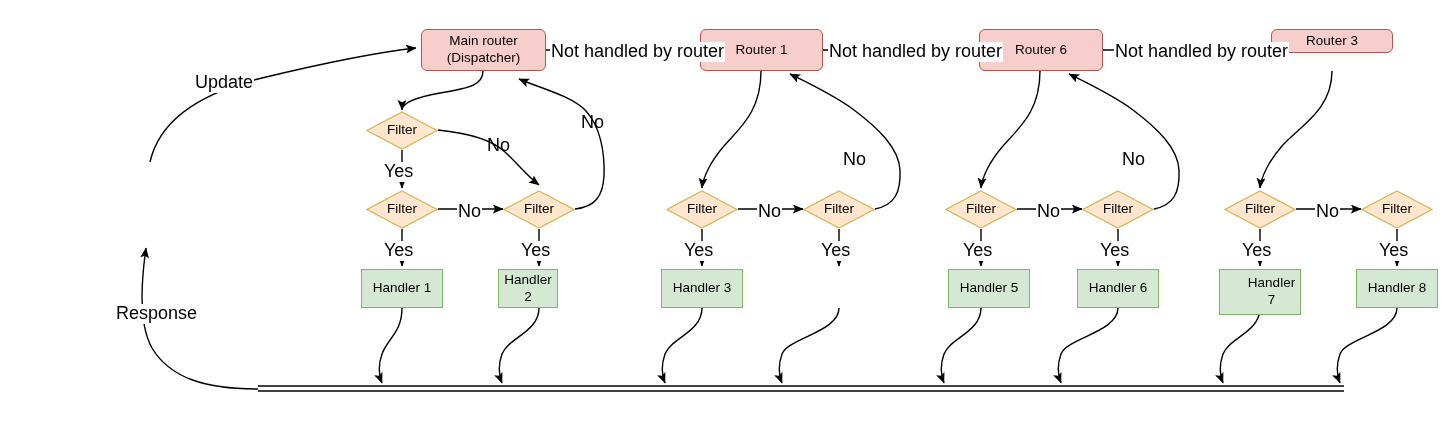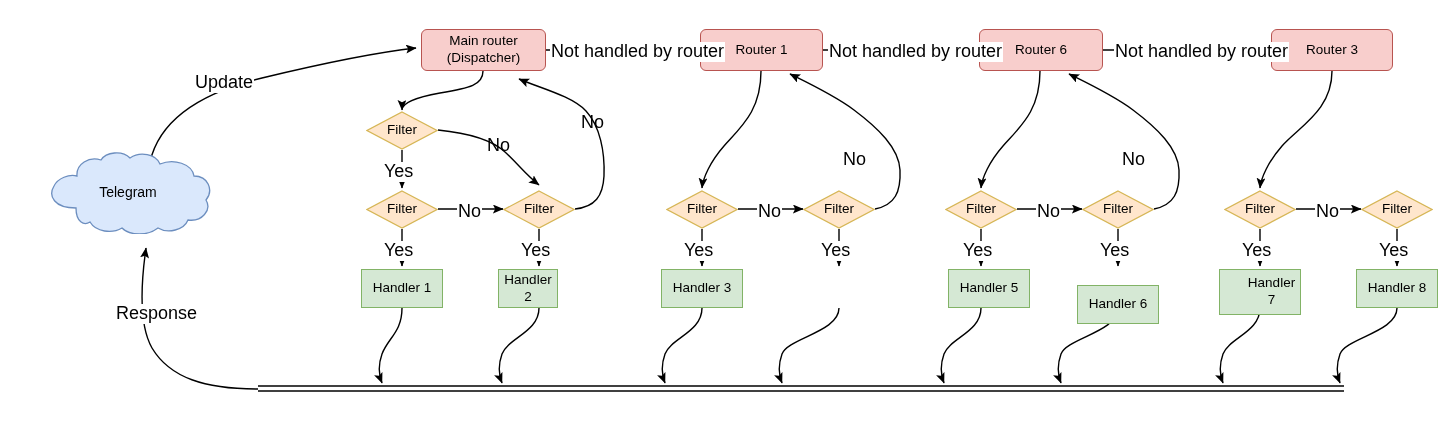--- a/index.html
+++ b/index.html
@@ -174,38 +174,32 @@
 
       <path d="M258,389 C205,389 170,378 152,348 C140,327 140,290 146,248"></path>
     </g>
 
     <g stroke="#000000" stroke-width="1.4" fill="none">
       <line x1="258" y1="386" x2="1344" y2="386"></line>
       <line x1="258" y1="391" x2="1344" y2="391"></line>
     </g>
   </svg>
 
-  <div class="node cloud-node" style="left:44px; top:152px; width:168px; height:82px;">
-    <svg class="cloud-shape" viewBox="0 0 168 82" xmlns="http://www.w3.org/2000/svg" preserveAspectRatio="none">
-      <path d="M32,56 C10,56 4,44 10,34 C14,26 25,22 33,24 C32,12 45,4 57,8 C62,0 78,-2 86,6 C96,-1 112,2 116,12 C130,6 148,12 150,24 C164,24 170,38 162,48 C168,58 158,70 144,68 C140,78 124,82 114,76 C104,84 86,84 78,76 C68,82 52,80 46,70 C40,74 32,70 32,56 Z" fill="#dae8fc" stroke="#6c8ebf" stroke-width="1.3"></path>
-    </svg>
-    <span class="cloud-label">Telegram</span>
-  </div>
 
   <div class="node router-node" style="left:421px; top:29px; width:125px; height:42px;">
     <span>Main router
 (Dispatcher)</span>
   </div>
   <div class="node router-node" style="left:700px; top:29px; width:123px; height:42px;">
     <span>Router 1</span>
   </div>
   <div class="node router-node" style="left:979px; top:29px; width:124px; height:42px;">
     <span>Router 6</span>
   </div>
-  <div class="node router-node" style="left:1271px; top:29px; width:122px; height:42px;">
+  <div class="node router-node" style="left:1271px; top:29px; width:122px; height:24px;">
     <span>Router 3</span>
   </div>
 
   <div class="node filter-node" style="left:366px; top:111px; width:72px; height:39px;">
     <svg class="filter-shape" viewBox="0 0 72 39" xmlns="http://www.w3.org/2000/svg" preserveAspectRatio="none">
       <polygon points="36,1 71,19.5 36,38 1,19.5" fill="#ffe6cc" stroke="#d6b656" stroke-width="1.3"></polygon>
     </svg>
     <span class="filter-label">Filter</span>
   </div>
 
@@ -270,21 +264,21 @@
   </div>
   <div class="node handler-node" style="left:498px; top:269px; width:60px; height:39px;">
     <span>Handler 2</span>
   </div>
   <div class="node handler-node" style="left:661px; top:269px; width:82px; height:39px;">
     <span>Handler 3</span>
   </div>
   <div class="node handler-node" style="left:940px; top:269px; width:82px; height:39px;margin-left:8px;">
     <span>Handler 5</span>
   </div>
-  <div class="node handler-node" style="left:1077px; top:285px; width:82px; height:39px;">
+  <div class="node handler-node" style="left:1077px; top:269px; width:82px; height:39px;">
     <span>Handler 6</span>
   </div>
   <div class="node handler-node" style="left:1219px; top:269px; width:82px; height:46px;padding-left:23px;">
     <span>Handler 7</span>
   </div>
   <div class="node handler-node" style="left:1356px; top:269px; width:82px; height:39px;">
     <span>Handler 8</span>
   </div>
 
   <div class="edge-label" style="left:184px; top:73px;margin-left:10px;">Update</div>

